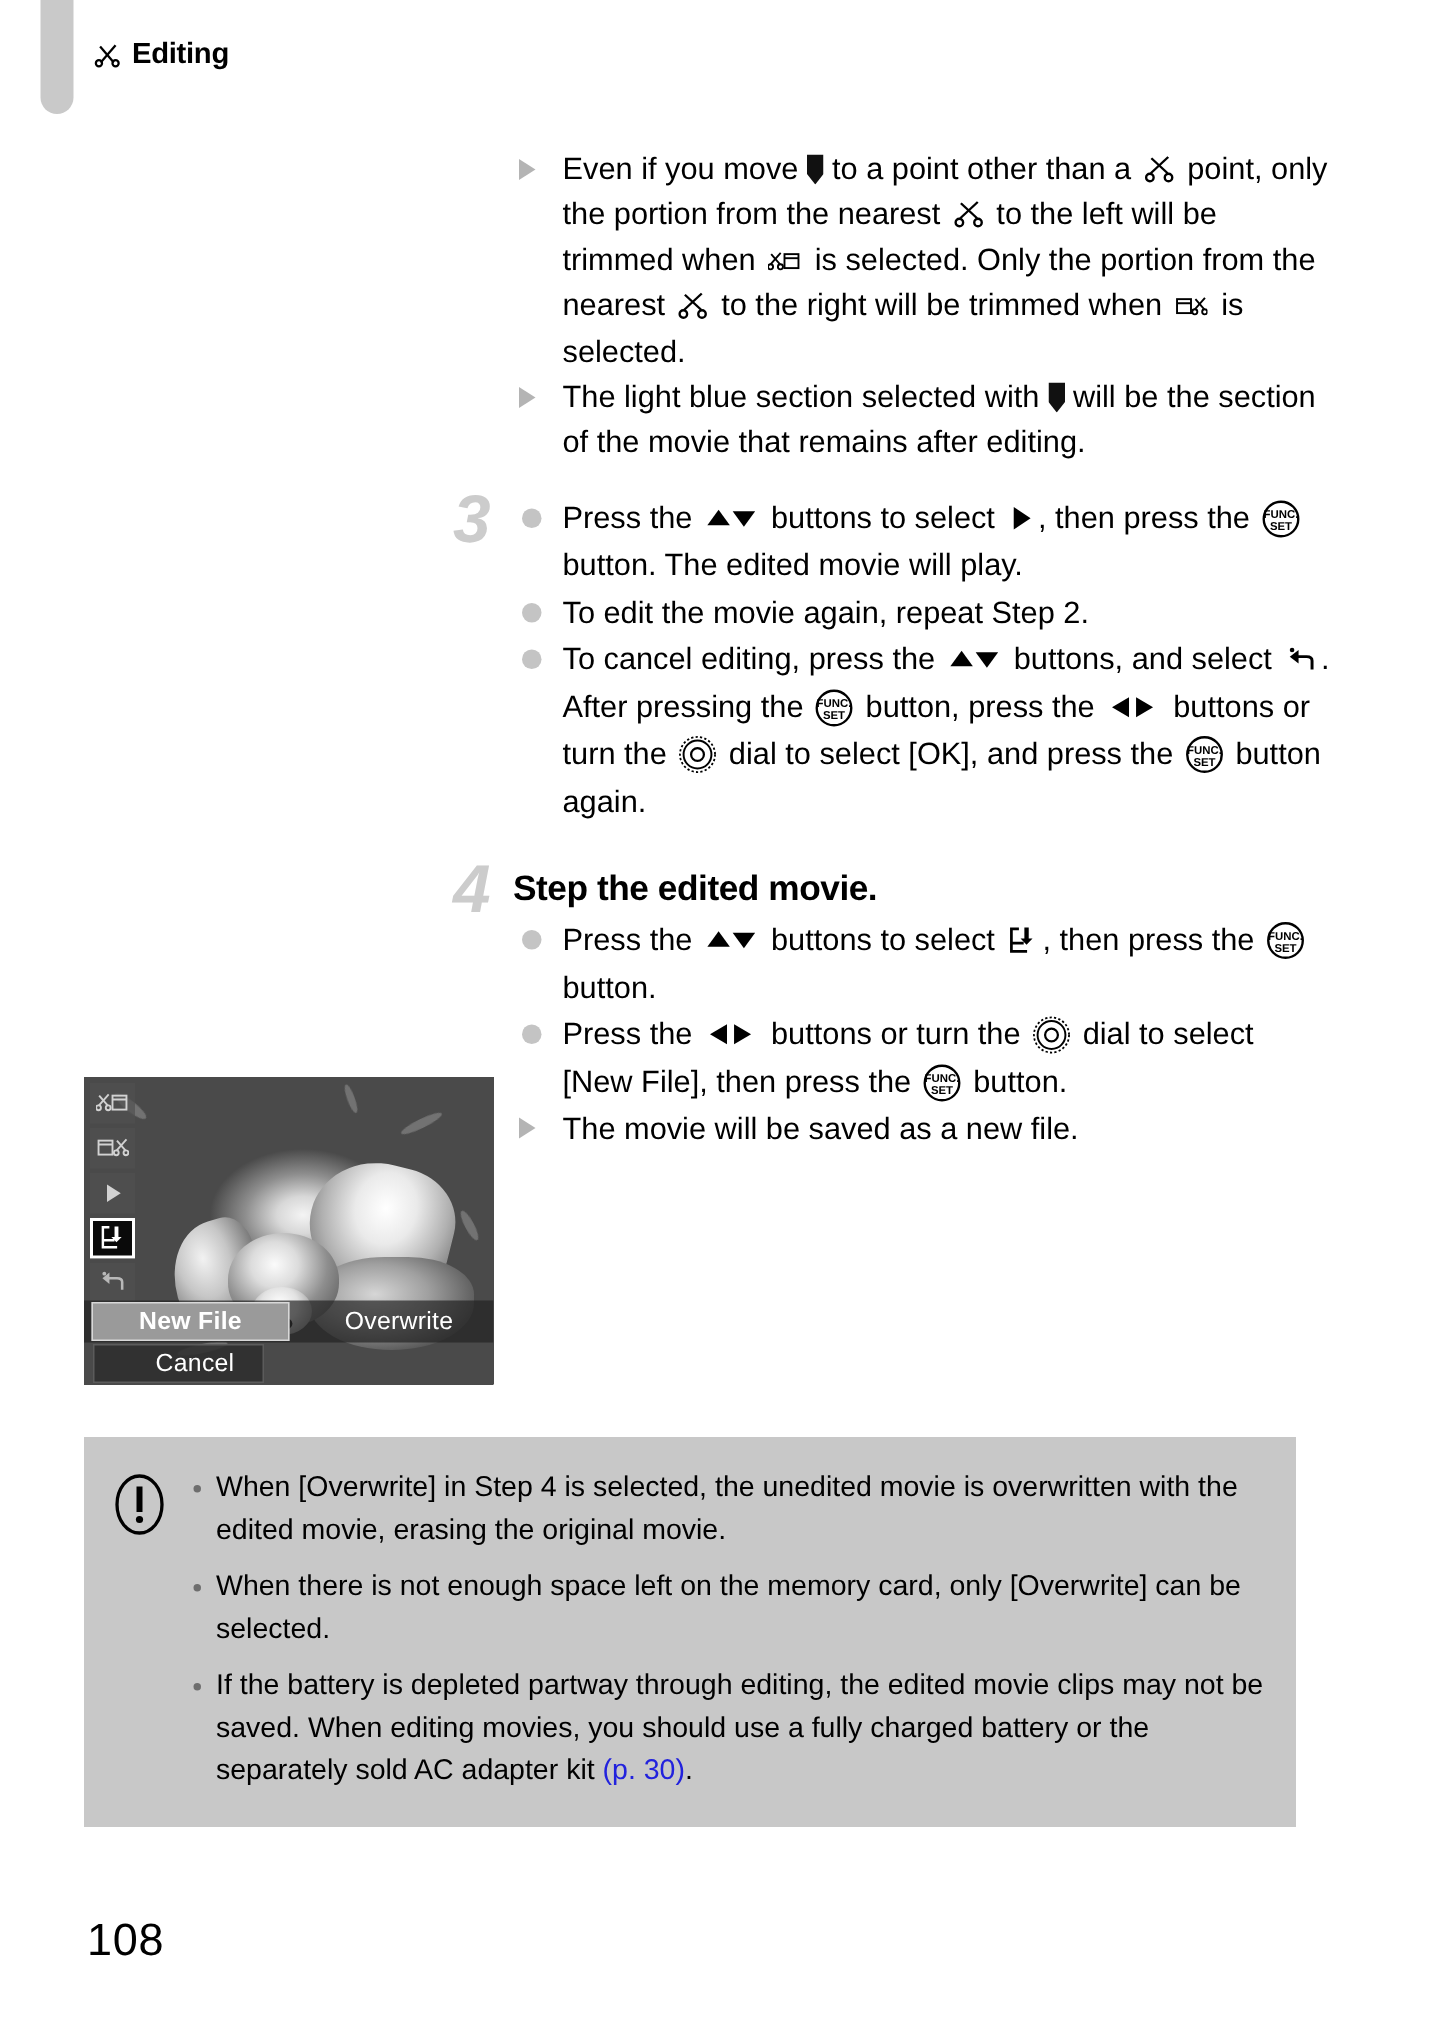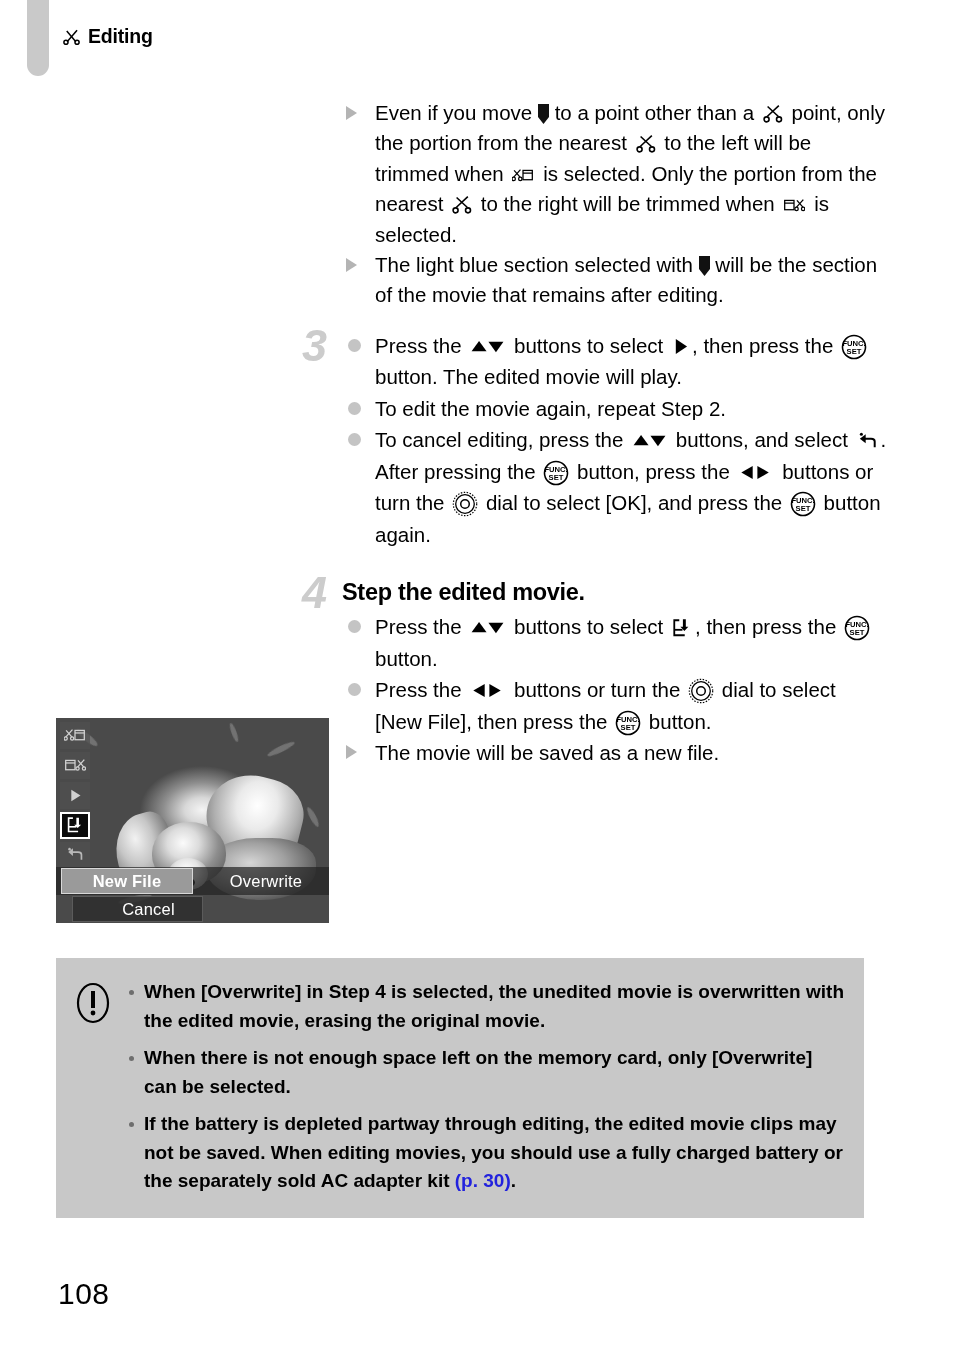--- a/index.html
+++ b/index.html
@@ -253,38 +253,37 @@
     border: 1px solid #d8d8d8;
     box-sizing: border-box;
     font-weight: bold;
   }
   .menu-btn.overwrite {
     left: 150px;
     width: 120px;
   }
   .menu-row.row2 { height: 28px; background: transparent; }
   .menu-btn.cancel {
-    left: 16px;
-    width: 131px;
+    left: 6px;
+    width: 114px;
     background: rgba(45,45,45,0.86);
     border: 1px solid rgba(120,120,120,0.6);
     box-sizing: border-box;
     padding-left: 22px;
   }
 
   
   .caution-box {
     position: absolute;
     left: 56px;
     top: 958px;
     width: 808px;
     background: #c8c8c8;
     padding: 20px 20px 22px 20px;
     box-sizing: border-box;
-    font-weight: bold;
   }
   .caution-inner { display: flex; gap: 14px; }
   .caution-icon { flex: 0 0 auto; padding-top: 4px; }
   .caution-list { flex: 1 1 auto; }
   .caution-item {
     position: relative;
     padding-left: 20px;
     font-size: 19px;
     line-height: 28.5px;
     margin-bottom: 9px;

